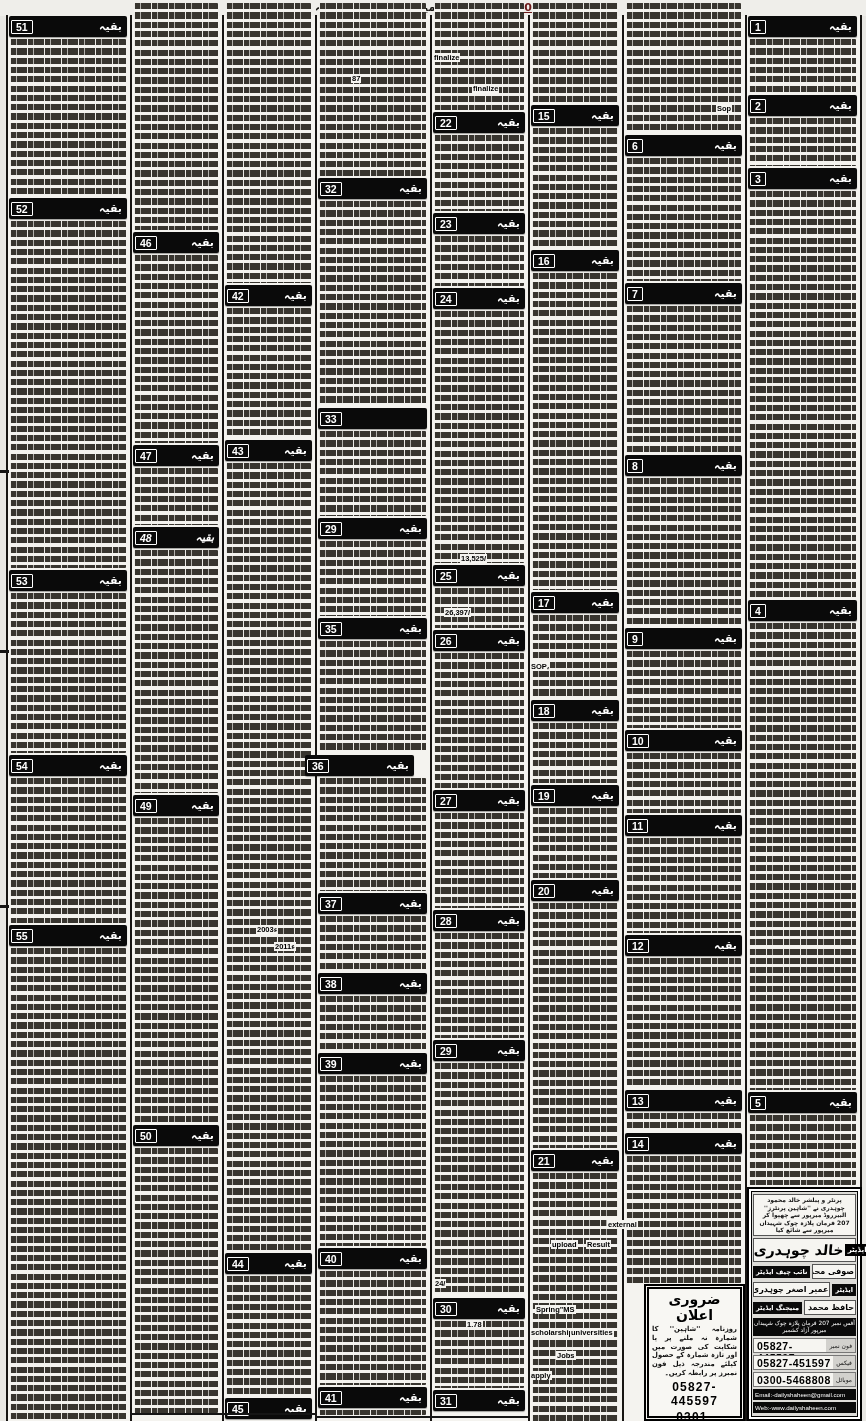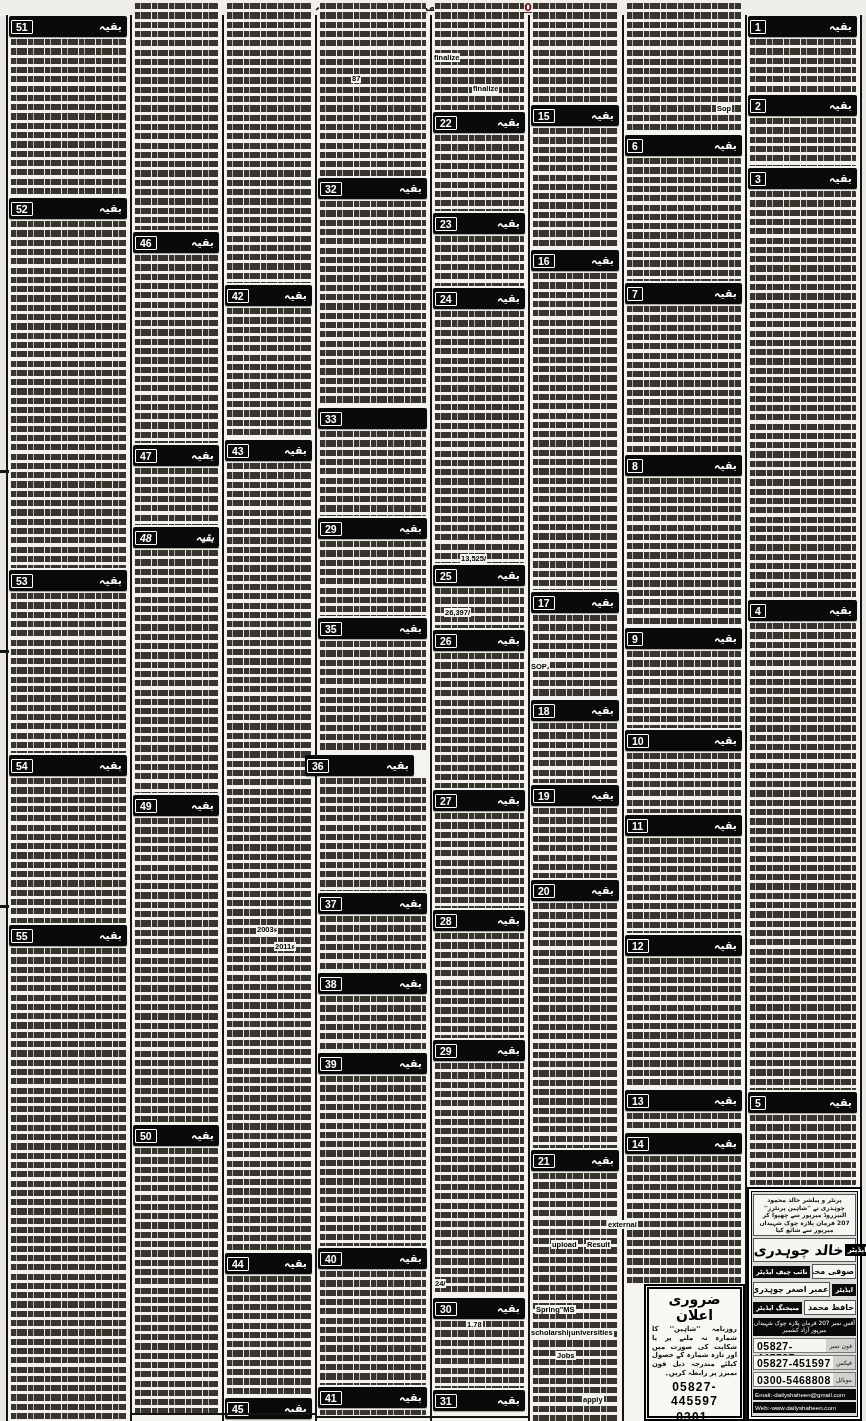--- a/index.html
+++ b/index.html
@@ -457,14 +457,14 @@
     <div class="fragment" style="left: 274px; top: 942px;">2011ء</div>
     <div class="fragment" style="left: 569px; top: 1220px; margin-left: 38px;">external</div>
     <div class="fragment" style="left: 551px; top: 1240px;">upload</div>
     <div class="fragment" style="left: 586px; top: 1240px;">Result</div>
     <div class="fragment" style="left: 434px; top: 1279px;">24/</div>
     <div class="fragment" style="left: 466px; top: 1320px;">1.78</div>
     <div class="fragment" style="left: 535px; top: 1305px;">Spring"MS</div>
     <div class="fragment" style="left: 530px; top: 1328px;">scholarship</div>
     <div class="fragment" style="left: 570px; top: 1328px;">universities</div>
     <div class="fragment" style="left: 556px; top: 1351px;">Jobs</div>
-    <div class="fragment" style="left: 582px; top: 1371px; margin-top: 24px;">apply</div>
+    <div class="fragment" style="left: 530px; top: 1371px;">apply</div>
   </div>
 
 </body></html>

